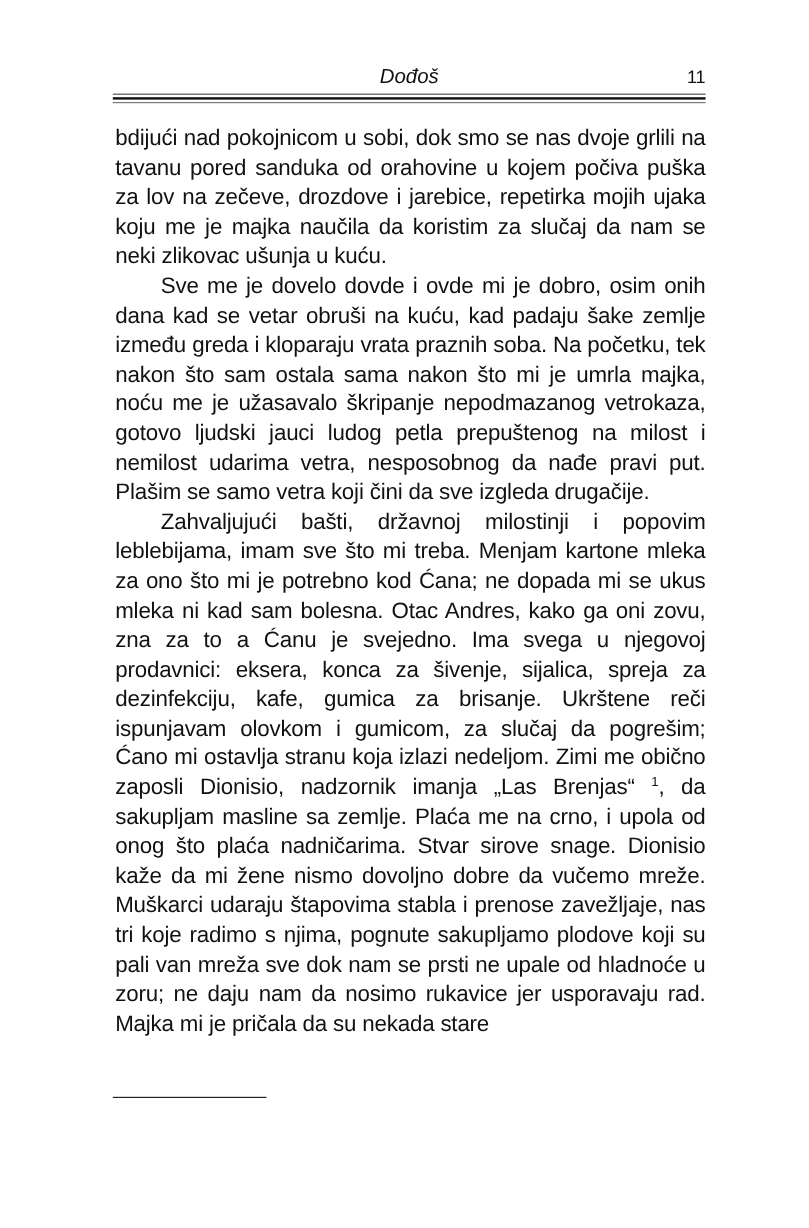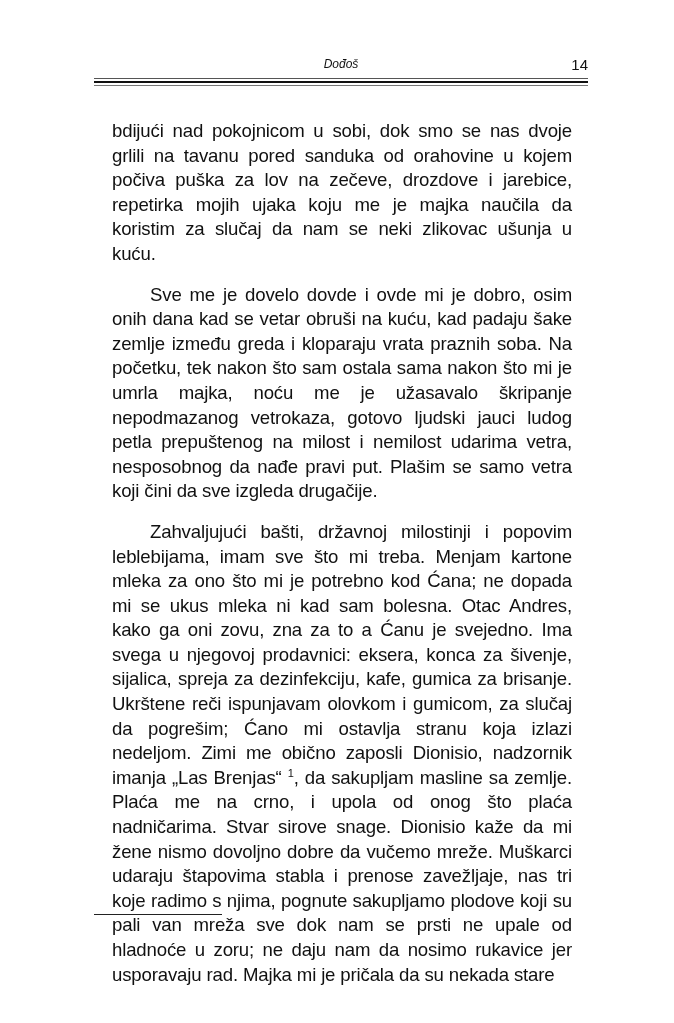--- a/index.html
+++ b/index.html
@@ -29,21 +29,21 @@
       width: 494px;
       height: 26px;
     }
     .running-title {
       position: absolute;
       left: 0;
       width: 494px;
       top: 0;
       text-align: center;
       font-style: italic;
-      font-size: 12px;
+      font-size: 17px;
       line-height: 24px;
     }
     .page-number {
       position: absolute;
       right: 0;
       top: 2px;
       font-size: 15px;
       line-height: 22px;
     }
     .head-rule {
@@ -61,21 +61,21 @@
       position: absolute;
       left: 2px;
       top: 103px;
       width: 492px;
       font-size: 18.6px;
       line-height: 24.6px;
       text-align: justify;
       letter-spacing: -0.15px;
     }
     .body-text p {
-      margin: 16px;
+      margin: 0;
     }
     .body-text p.indent {
       text-indent: 38px;
     }
     .body-text .sup {
       font-size: 11px;
       vertical-align: super;
       line-height: 0;
     }
     .fn-rule {
@@ -100,21 +100,21 @@
       width: 34px;
     }
   </style>
 </head>
 <body>
 
 <div class="page">
 
   <div class="running-head">
     <div class="running-title">Dođoš</div>
-    <div class="page-number">14</div>
+    <div class="page-number">11</div>
   </div>
 
   <div class="head-rule">
     <div class="r1"></div>
     <div class="r2"></div>
     <div class="r3"></div>
   </div>
 
   <div class="body-text">
     <p>bdijući nad pokojnicom u sobi, dok smo se nas dvoje grlili na tavanu pored sanduka od orahovine u kojem počiva puška za lov na zečeve, drozdove i jarebice, repetirka mojih ujaka koju me je majka naučila da koristim za slučaj da nam se neki zlikovac ušunja u kuću.</p>

